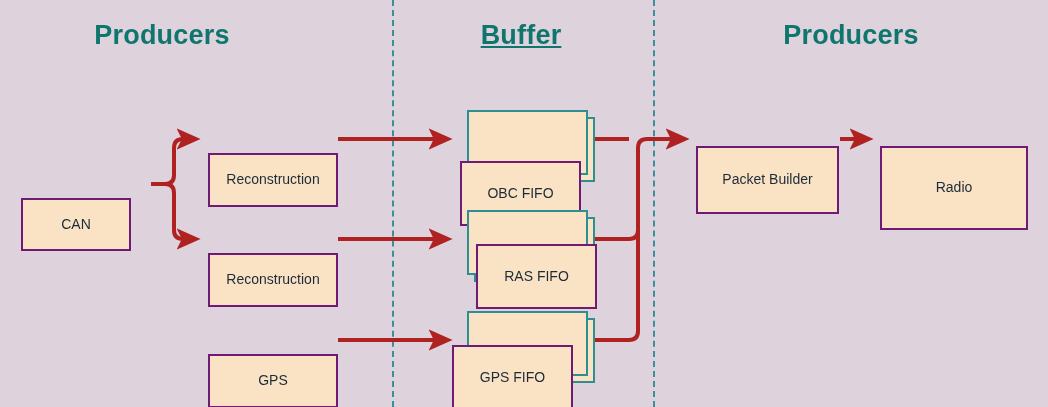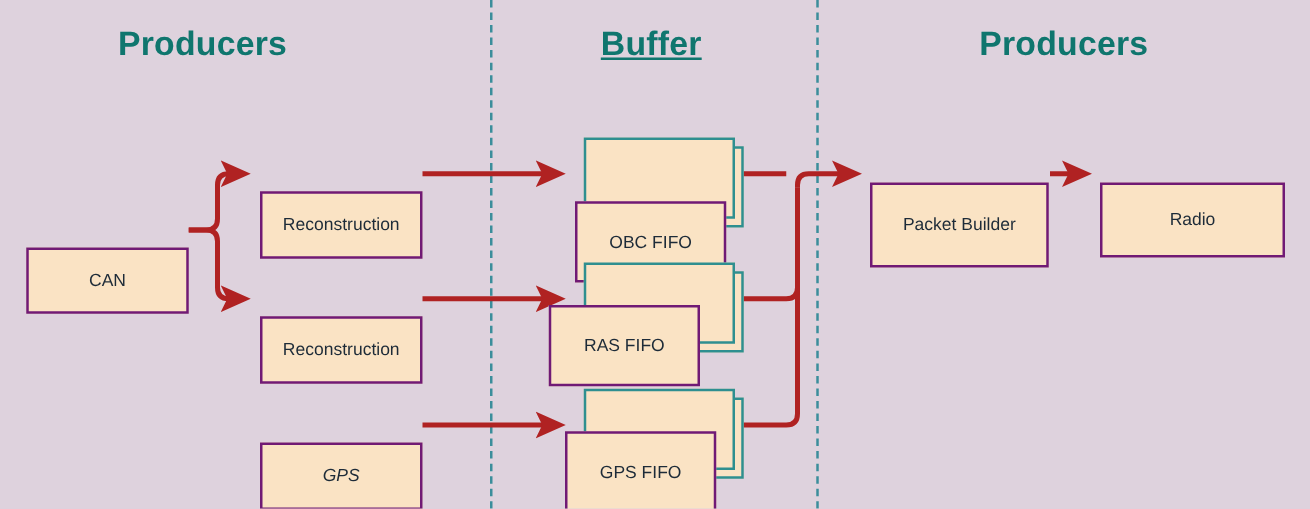--- a/index.html
+++ b/index.html
@@ -103,61 +103,61 @@
 
     <path class="edge-path" d="M 581 340 L 629 340 Q 638 340 638 331 L 638 150"></path>
 
     <path class="edge-path" d="M 581 239 L 629 239 Q 638 239 638 230 L 638 150"></path>
 
     <path class="edge-path" d="M 581 139 L 629 139 M 638 150 L 638 148 Q 638 139 647 139 L 684 139" marker-end="url(#arrowhead)"></path>
 
     <path class="edge-path" d="M 840 139 L 868 139" marker-end="url(#arrowhead)"></path>
   </svg>
 
-  <div class="node" style="left:21px; top:157px; width:130px; height:53px;">
+  <div class="node" style="left:21px; top:157px; width:110px; height:53px;">
     <span>CAN</span>
   </div>
 
   <div class="node" style="left:208px; top:112px; width:130px; height:54px;">
     <span>Reconstruction</span>
   </div>
 
   <div class="node" style="left:208px; top:212px; width:130px; height:54px;">
     <span>Reconstruction</span>
   </div>
 
-  <div class="node" style="left:208px; top:313px; width:130px; height:54px;font-style:italic;">
+  <div class="node" style="left:208px; top:313px; width:130px; height:54px;">
     <span>GPS</span>
   </div>
 
   <div class="stack-group">
     <div class="stack-shadow" style="left:474px; top:117px; width:121px; height:65px;"></div>
     <div class="stack-shadow" style="left:467px; top:110px; width:121px; height:65px;"></div>
     <div class="node" style="left:460px; top:120px; width:121px; height:65px;">
       <span>OBC FIFO</span>
     </div>
   </div>
 
   <div class="stack-group">
     <div class="stack-shadow" style="left:474px; top:217px; width:121px; height:65px;"></div>
     <div class="stack-shadow" style="left:467px; top:210px; width:121px; height:65px;"></div>
-    <div class="node" style="left:439px; top:203px; width:121px; height:65px;">
+    <div class="node" style="left:476px; top:203px; width:121px; height:65px;">
       <span>RAS FIFO</span>
     </div>
   </div>
 
   <div class="stack-group">
     <div class="stack-shadow" style="left:474px; top:318px; width:121px; height:65px;"></div>
     <div class="stack-shadow" style="left:467px; top:311px; width:121px; height:65px;"></div>
     <div class="node" style="left:452px; top:304px; width:121px; height:65px;">
       <span>GPS FIFO</span>
     </div>
   </div>
 
   <div class="node" style="left:696px; top:105px; width:143px; height:68px;">
     <span>Packet Builder</span>
   </div>
 
-  <div class="node" style="left:880px; top:105px; width:148px; height:60px;">
+  <div class="node" style="left:880px; top:105px; width:148px; height:84px;">
     <span>Radio</span>
   </div>
 
 </div>
 
 </body></html>

